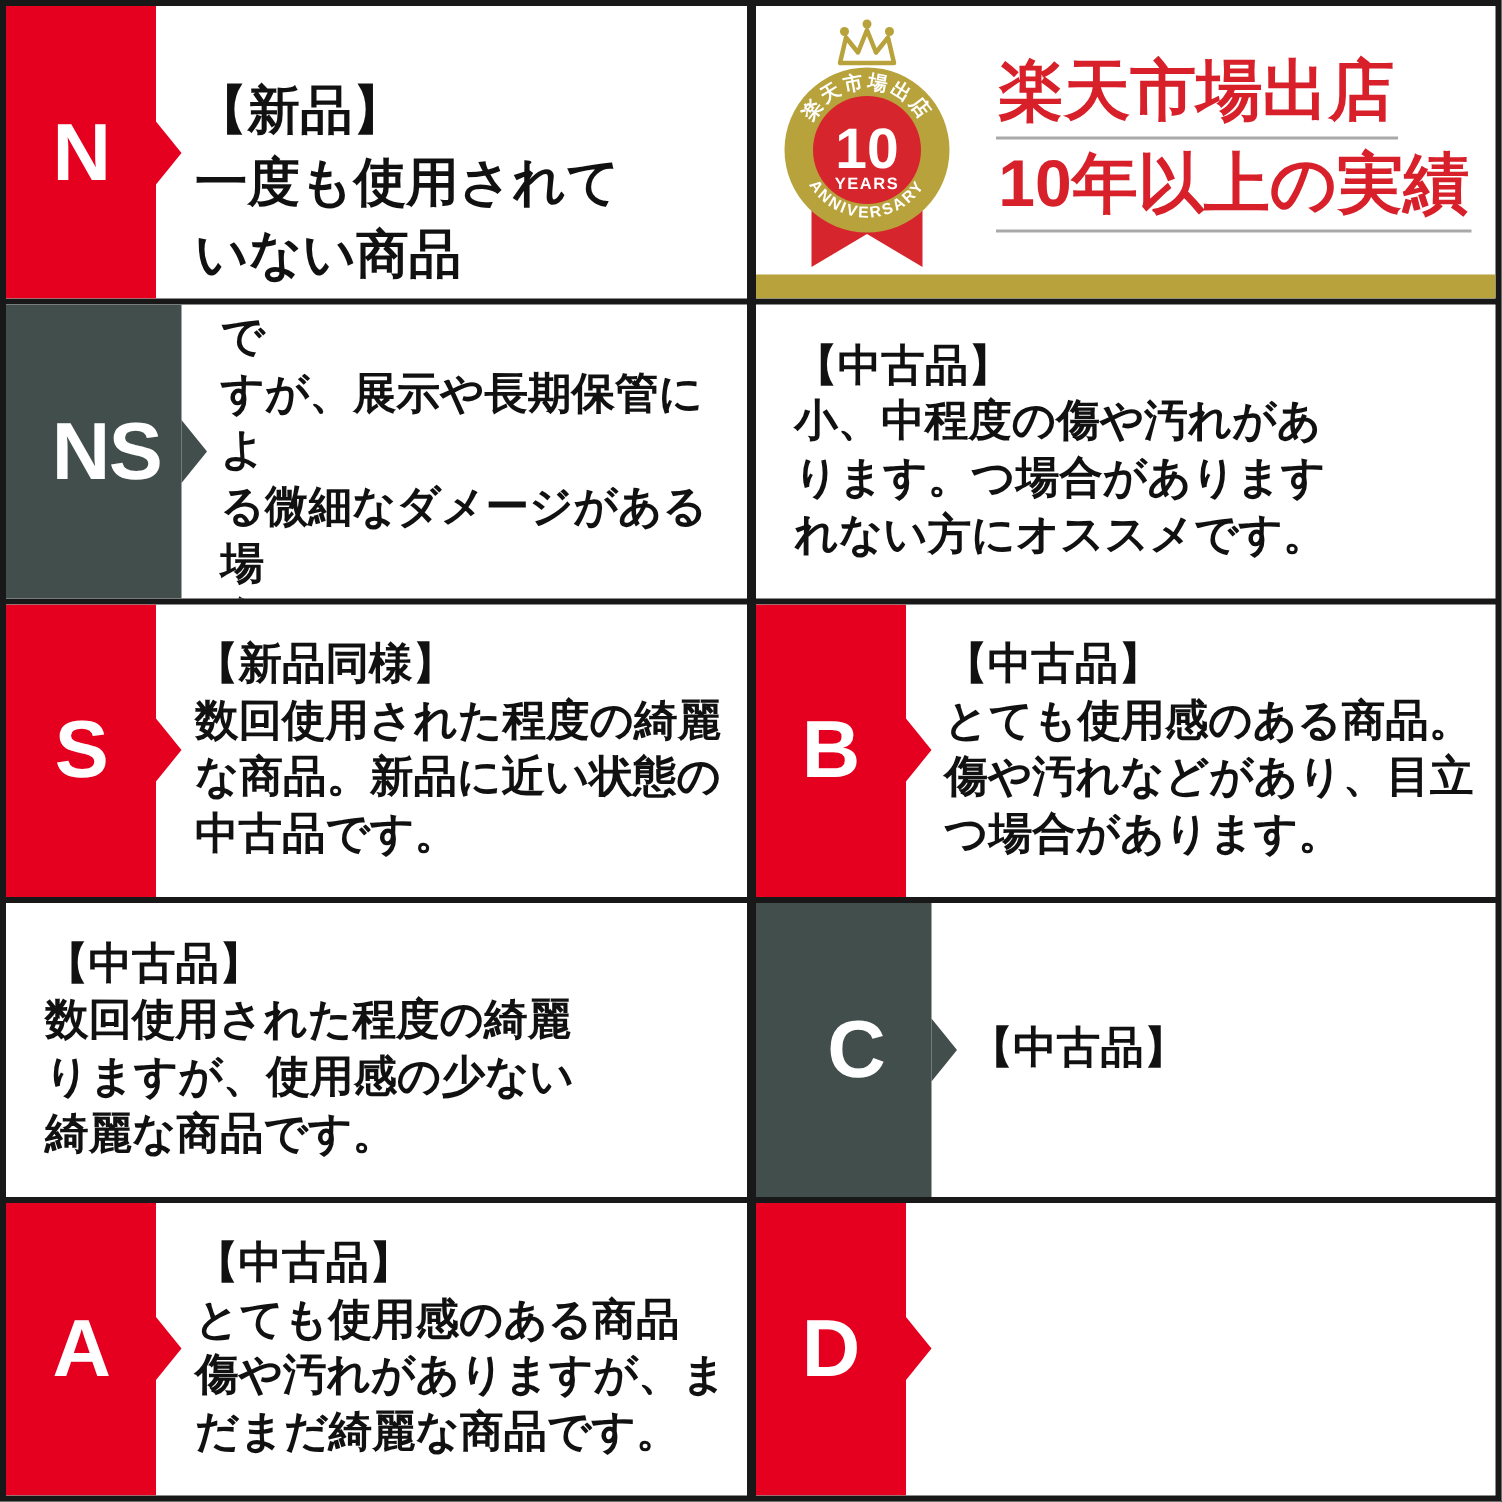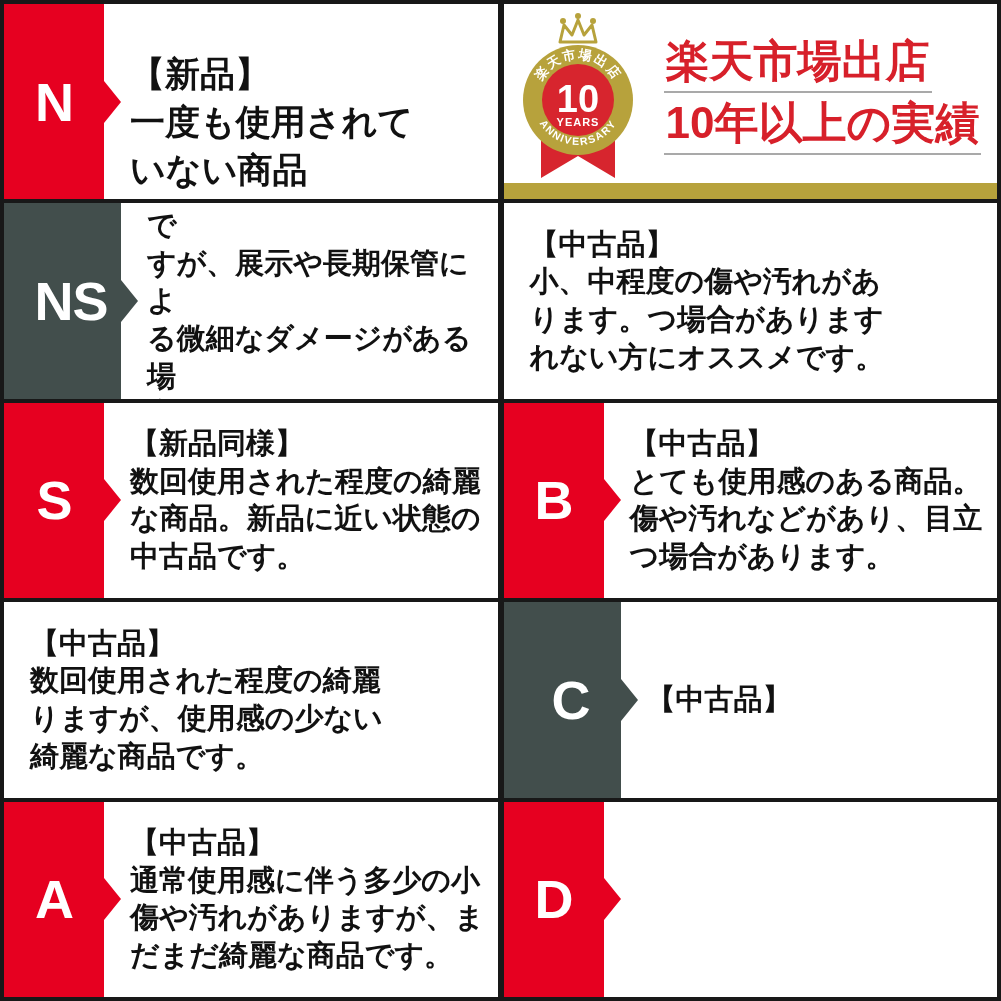--- a/index.html
+++ b/index.html
@@ -213,21 +213,21 @@
     </div>
   </div>
 
   <div class="cell tone-red">
     <div class="code">
       <span>A</span>
       <span class="arrow"></span>
     </div>
     <div class="text">
       <div class="ttl">【中古品】</div>
-      <div class="body">通常使用感に伴う多少の小
+      <div class="body">とても使用感のある商品
 傷や汚れがありますが、ま
 だまだ綺麗な商品です。</div>
     </div>
   </div>
   <div class="cell tone-red">
     <div class="code">
       <span>D</span>
       <span class="arrow"></span>
     </div>
     <div class="text">

